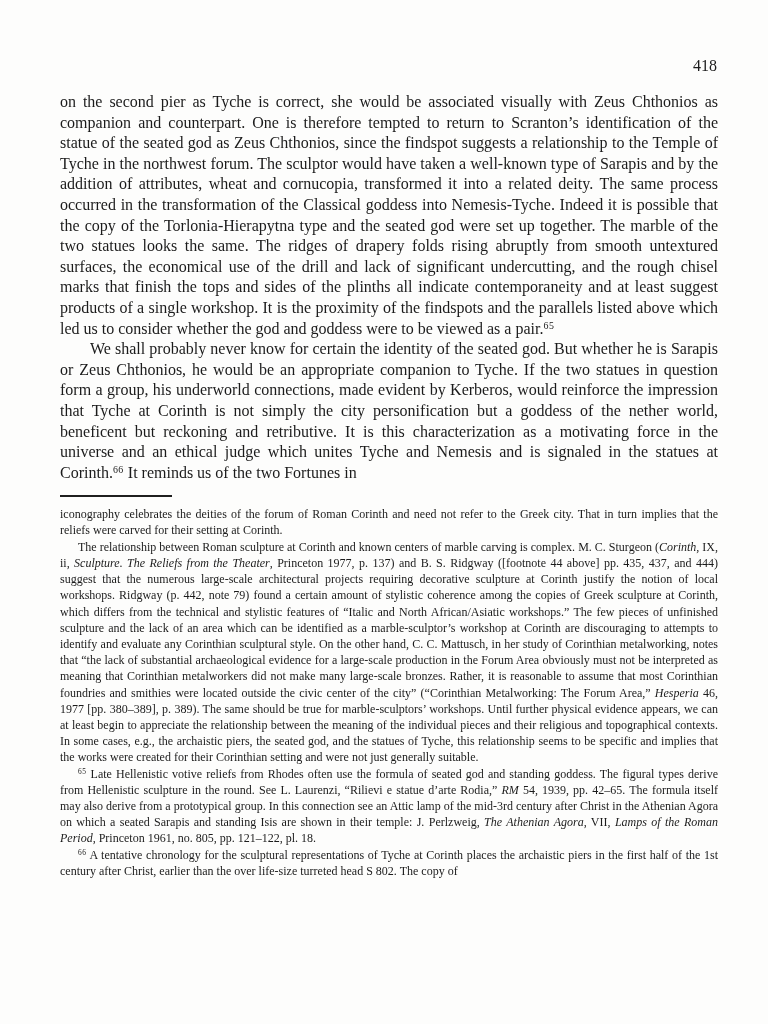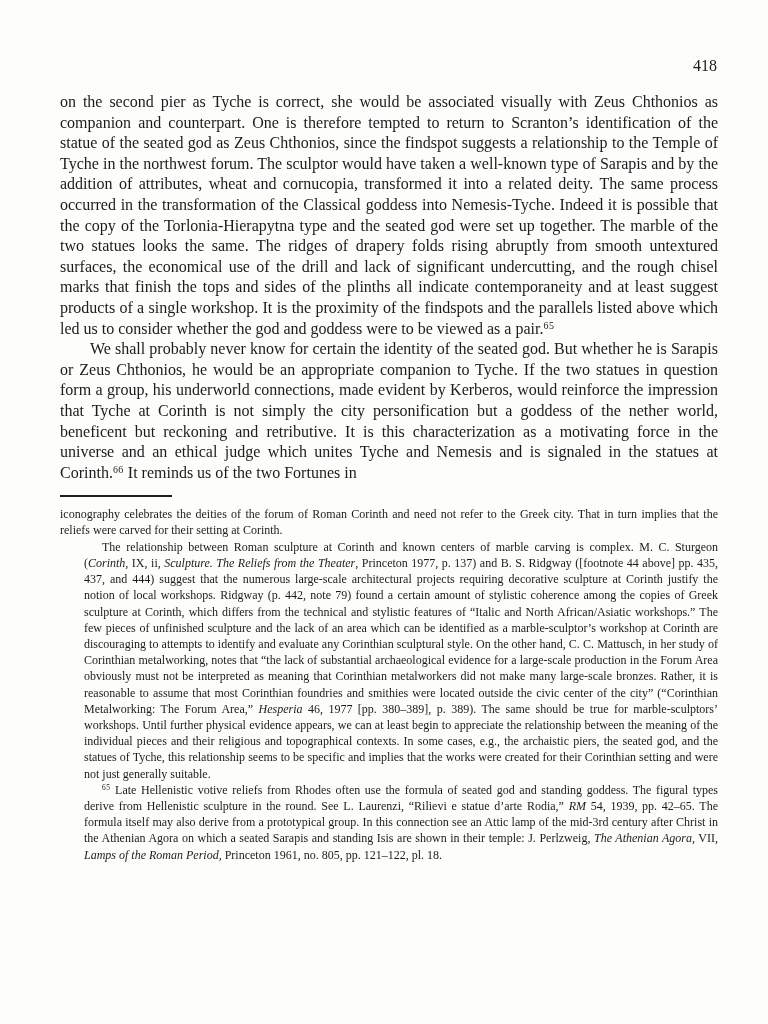--- a/index.html
+++ b/index.html
@@ -59,21 +59,21 @@
     margin:12px 0 9px 0;
   }
   .footnotes p{
     margin:0;
     font-size:12px;
     line-height:16.2px;
     text-align:justify;
     hyphens:auto;
     -webkit-hyphens:auto;
   }
-  .footnotes p.indent{text-indent:18px;margin-left:24px;}
+  .footnotes p.indent{text-indent:18px;}
   sup{
     font-size:0.62em;
     line-height:0;
     vertical-align:baseline;
     position:relative;
     top:-0.45em;
     letter-spacing:0.5px;
   }
   i{font-style:italic;}
 </style>
@@ -91,16 +91,17 @@
         <p><span>on the second pier as Tyche is correct, she would be associated visually with Zeus Chthonios as companion and counterpart. One is therefore tempted to return to Scranton’s identification of the statue of the seated god as Zeus Chthonios, since the findspot suggests a relationship to the Temple of Tyche in the northwest forum. The sculptor would have taken a well-known type of Sarapis and by the addition of attributes, wheat and cornucopia, transformed it into a related deity. The same process occurred in the transformation of the Classical goddess into Nemesis-Tyche. Indeed it is possible that the copy of the Torlonia-Hierapytna type and the seated god were set up together. The marble of the two statues looks the same. The ridges of drapery folds rising abruptly from smooth untextured surfaces, the economical use of the drill and lack of significant undercutting, and the rough chisel marks that finish the tops and sides of the plinths all indicate contemporaneity and at least suggest products of a single workshop. It is the proximity of the findspots and the parallels listed above which led us to consider whether the god and goddess were to be viewed as a pair.</span><sup>65</sup></p>
         <p class="indent"><span>We shall probably never know for certain the identity of the seated god. But whether he is Sarapis or Zeus Chthonios, he would be an appropriate companion to Tyche. If the two statues in question form a group, his underworld connections, made evident by Kerberos, would reinforce the impression that Tyche at Corinth is not simply the city personification but a goddess of the nether world, beneficent but reckoning and retributive. It is this characterization as a motivating force in the universe and an ethical judge which unites Tyche and Nemesis and is signaled in the statues at Corinth.</span><sup>66</sup><span> It reminds us of the two Fortunes in</span></p>
       </div>
 
     <div class="footnote-separator"></div>
 
     <div class="footnotes">
         <p><span>iconography celebrates the deities of the forum of Roman Corinth and need not refer to the Greek city. That in turn implies that the reliefs were carved for their setting at Corinth.</span></p>
         <p class="indent"><span>The relationship between Roman sculpture at Corinth and known centers of marble carving is complex. M. C. Sturgeon (</span><i>Corinth</i><span>, IX, ii, </span><i>Sculpture. The Reliefs from the Theater</i><span>, Princeton 1977, p. 137) and B. S. Ridgway ([footnote 44 above] pp. 435, 437, and 444) suggest that the numerous large-scale architectural projects requiring decorative sculpture at Corinth justify the notion of local workshops. Ridgway (p. 442, note 79) found a certain amount of stylistic coherence among the copies of Greek sculpture at Corinth, which differs from the technical and stylistic features of “Italic and North African/Asiatic workshops.” The few pieces of unfinished sculpture and the lack of an area which can be identified as a marble-sculptor’s workshop at Corinth are discouraging to attempts to identify and evaluate any Corinthian sculptural style. On the other hand, C. C. Mattusch, in her study of Corinthian metalworking, notes that “the lack of substantial archaeological evidence for a large-scale production in the Forum Area obviously must not be interpreted as meaning that Corinthian metalworkers did not make many large-scale bronzes. Rather, it is reasonable to assume that most Corinthian foundries and smithies were located outside the civic center of the city” (“Corinthian Metalworking: The Forum Area,” </span><i>Hesperia</i><span> 46, 1977 [pp. 380–389], p. 389). The same should be true for marble-sculptors’ workshops. Until further physical evidence appears, we can at least begin to appreciate the relationship between the meaning of the individual pieces and their religious and topographical contexts. In some cases, e.g., the archaistic piers, the seated god, and the statues of Tyche, this relationship seems to be specific and implies that the works were created for their Corinthian setting and were not just generally suitable.</span></p>
         <p class="indent"><sup>65</sup><span> Late Hellenistic votive reliefs from Rhodes often use the formula of seated god and standing goddess. The figural types derive from Hellenistic sculpture in the round. See L. Laurenzi, “Rilievi e statue d’arte Rodia,” </span><i>RM</i><span> 54, 1939, pp. 42–65. The formula itself may also derive from a prototypical group. In this connection see an Attic lamp of the mid-3rd century after Christ in the Athenian Agora on which a seated Sarapis and standing Isis are shown in their temple: J. Perlzweig, </span><i>The Athenian Agora</i><span>, VII, </span><i>Lamps of the Roman Period</i><span>, Princeton 1961, no. 805, pp. 121–122, pl. 18.</span></p>
+        <p class="indent"><sup>66</sup><span> A tentative chronology for the sculptural representations of Tyche at Corinth places the archaistic piers in the first half of the 1st century after Christ, earlier than the over life-size turreted head S 802. The copy of</span></p>
       </div>
 
   </div>
 </div>
 
 </body></html>

